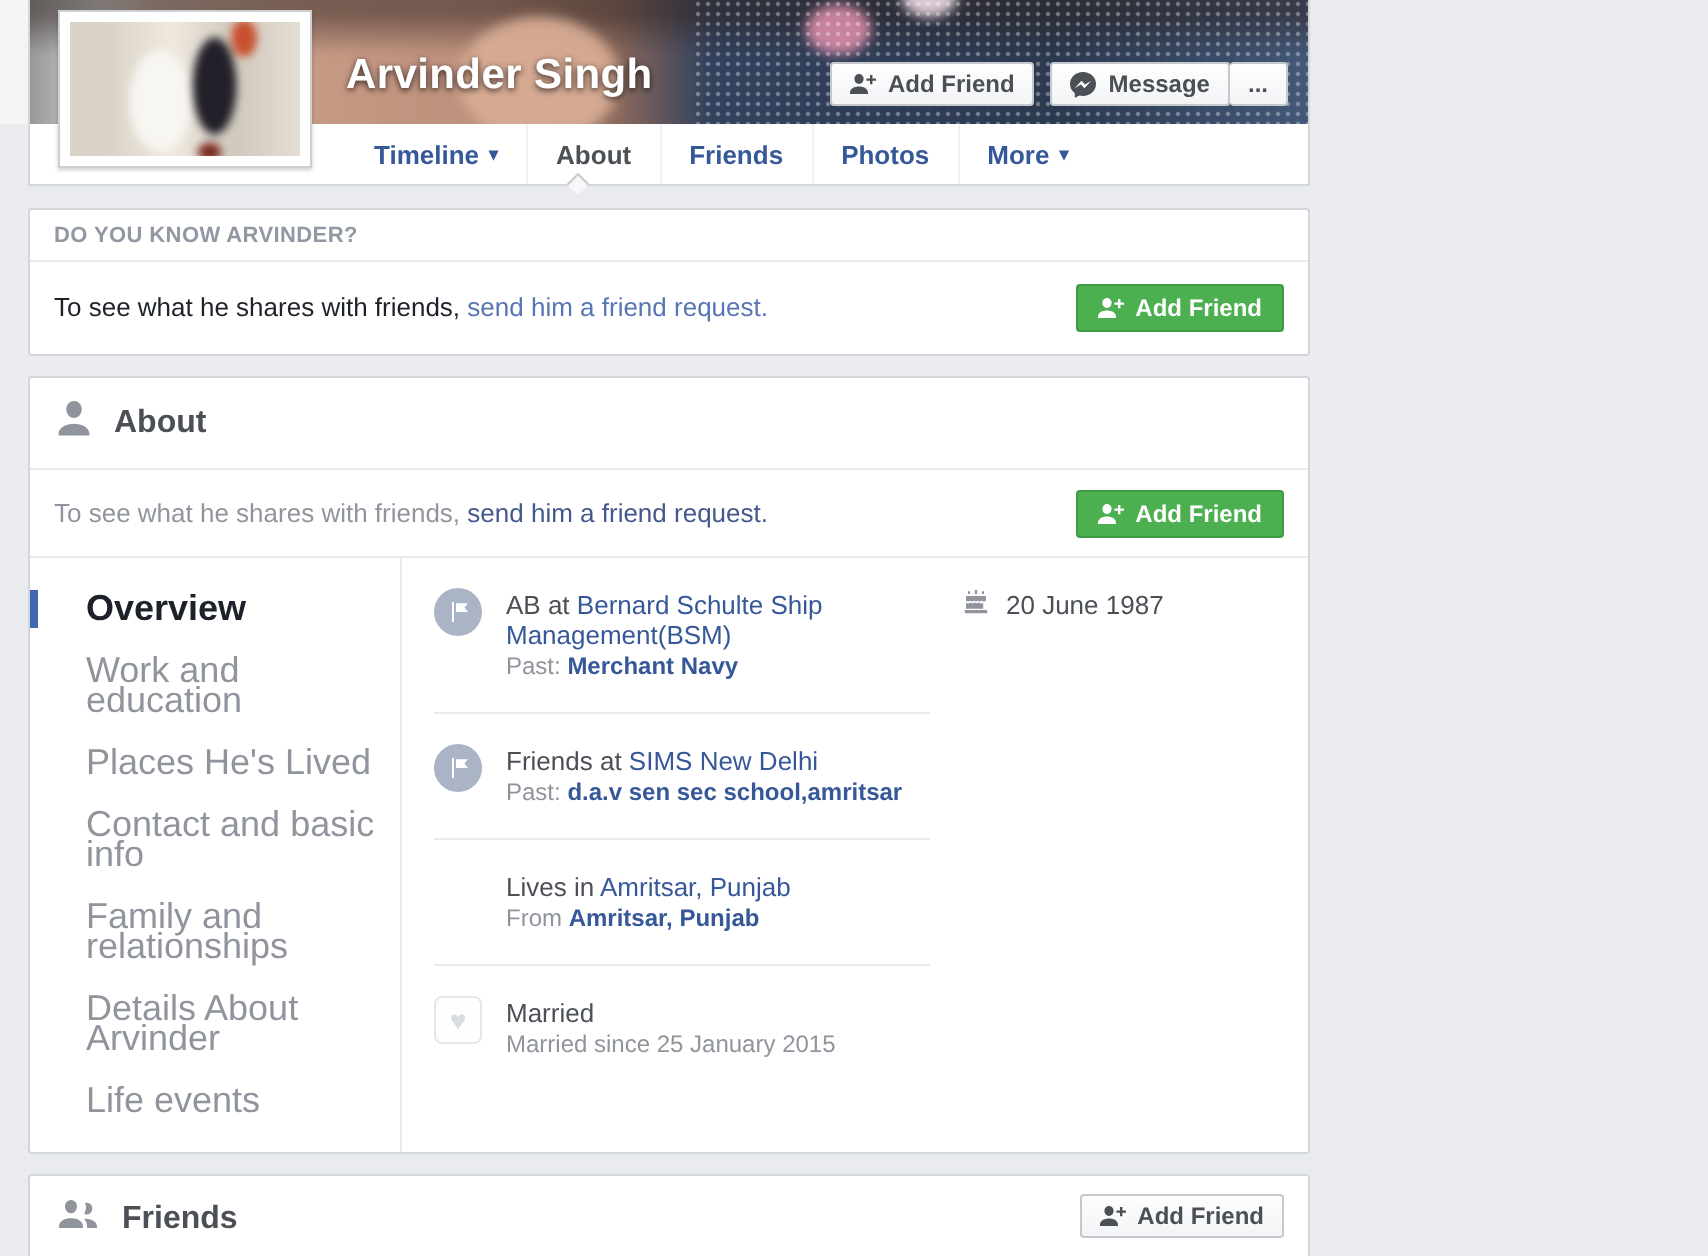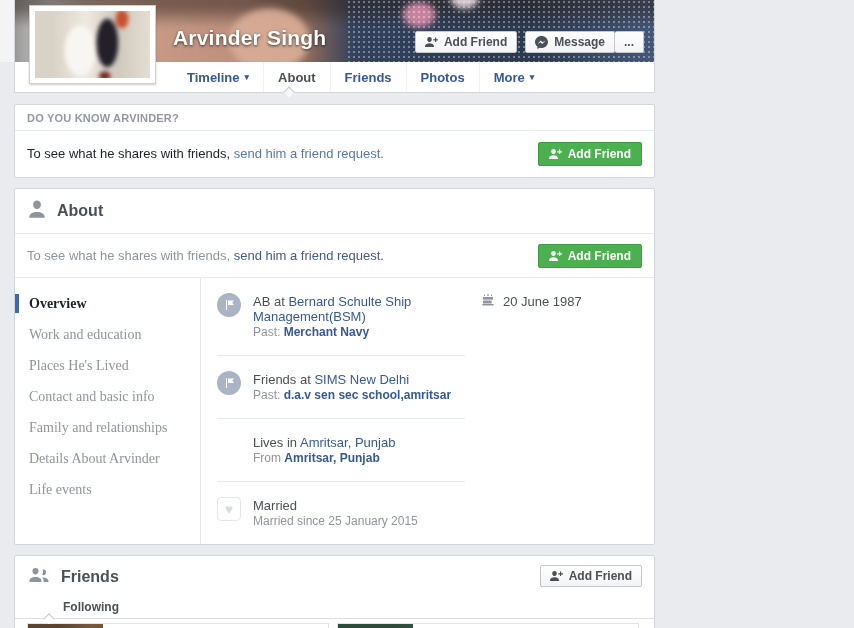--- a/index.html
+++ b/index.html
@@ -65,21 +65,21 @@
     border:1px solid #3f9c43;border-radius:2px;color:#fff;font-size:12px;font-weight:bold;cursor:pointer;}
 
   
   .about-header{display:flex;align-items:center;gap:10px;padding:10px 12px;border-bottom:1px solid #e9eaed;}
   .about-title{font-size:16px;font-weight:bold;color:#4b4f56;}
   .about-request{position:relative;padding:14px 12px;border-bottom:1px solid #e9eaed;
     font-size:13px;color:#90949c;}
   .about-request a{color:#44588c;}
   .about-body{display:flex;min-height:258px;}
   .about-sidebar{width:186px;border-right:1px solid #e9eaed;padding:10px 0;flex:none;}
-  .side-item{position:relative;padding:8px 10px 8px 14px;font-size:14px;color:#90949c;cursor:pointer;line-height:15px;font-family:Liberation Serif, serif;}
+  .side-item{position:relative;padding:8px 10px 8px 28px;font-size:18px;color:#90949c;cursor:pointer;line-height:15px;}
   .side-item.active{color:#1d2129;font-weight:bold;}
   .side-item.active::before{content:"";position:absolute;left:0;top:6px;height:19px;width:4px;background:#4267b2;}
   .about-main{flex:1;display:flex;}
   .about-col1{width:264px;flex:none;padding-left:16px;}
   .info-row{display:flex;gap:12px;padding:15px 0 16px;border-bottom:1px solid #e9eaed;}
   .info-row.last{border-bottom:none;}
   .row-icon{width:24px;height:24px;flex:none;}
   .icon-circle{width:24px;height:24px;border-radius:50%;background:#aab4c5;display:flex;
     align-items:center;justify-content:center;}
   .icon-city{width:24px;height:24px;border-radius:50%;overflow:hidden;

